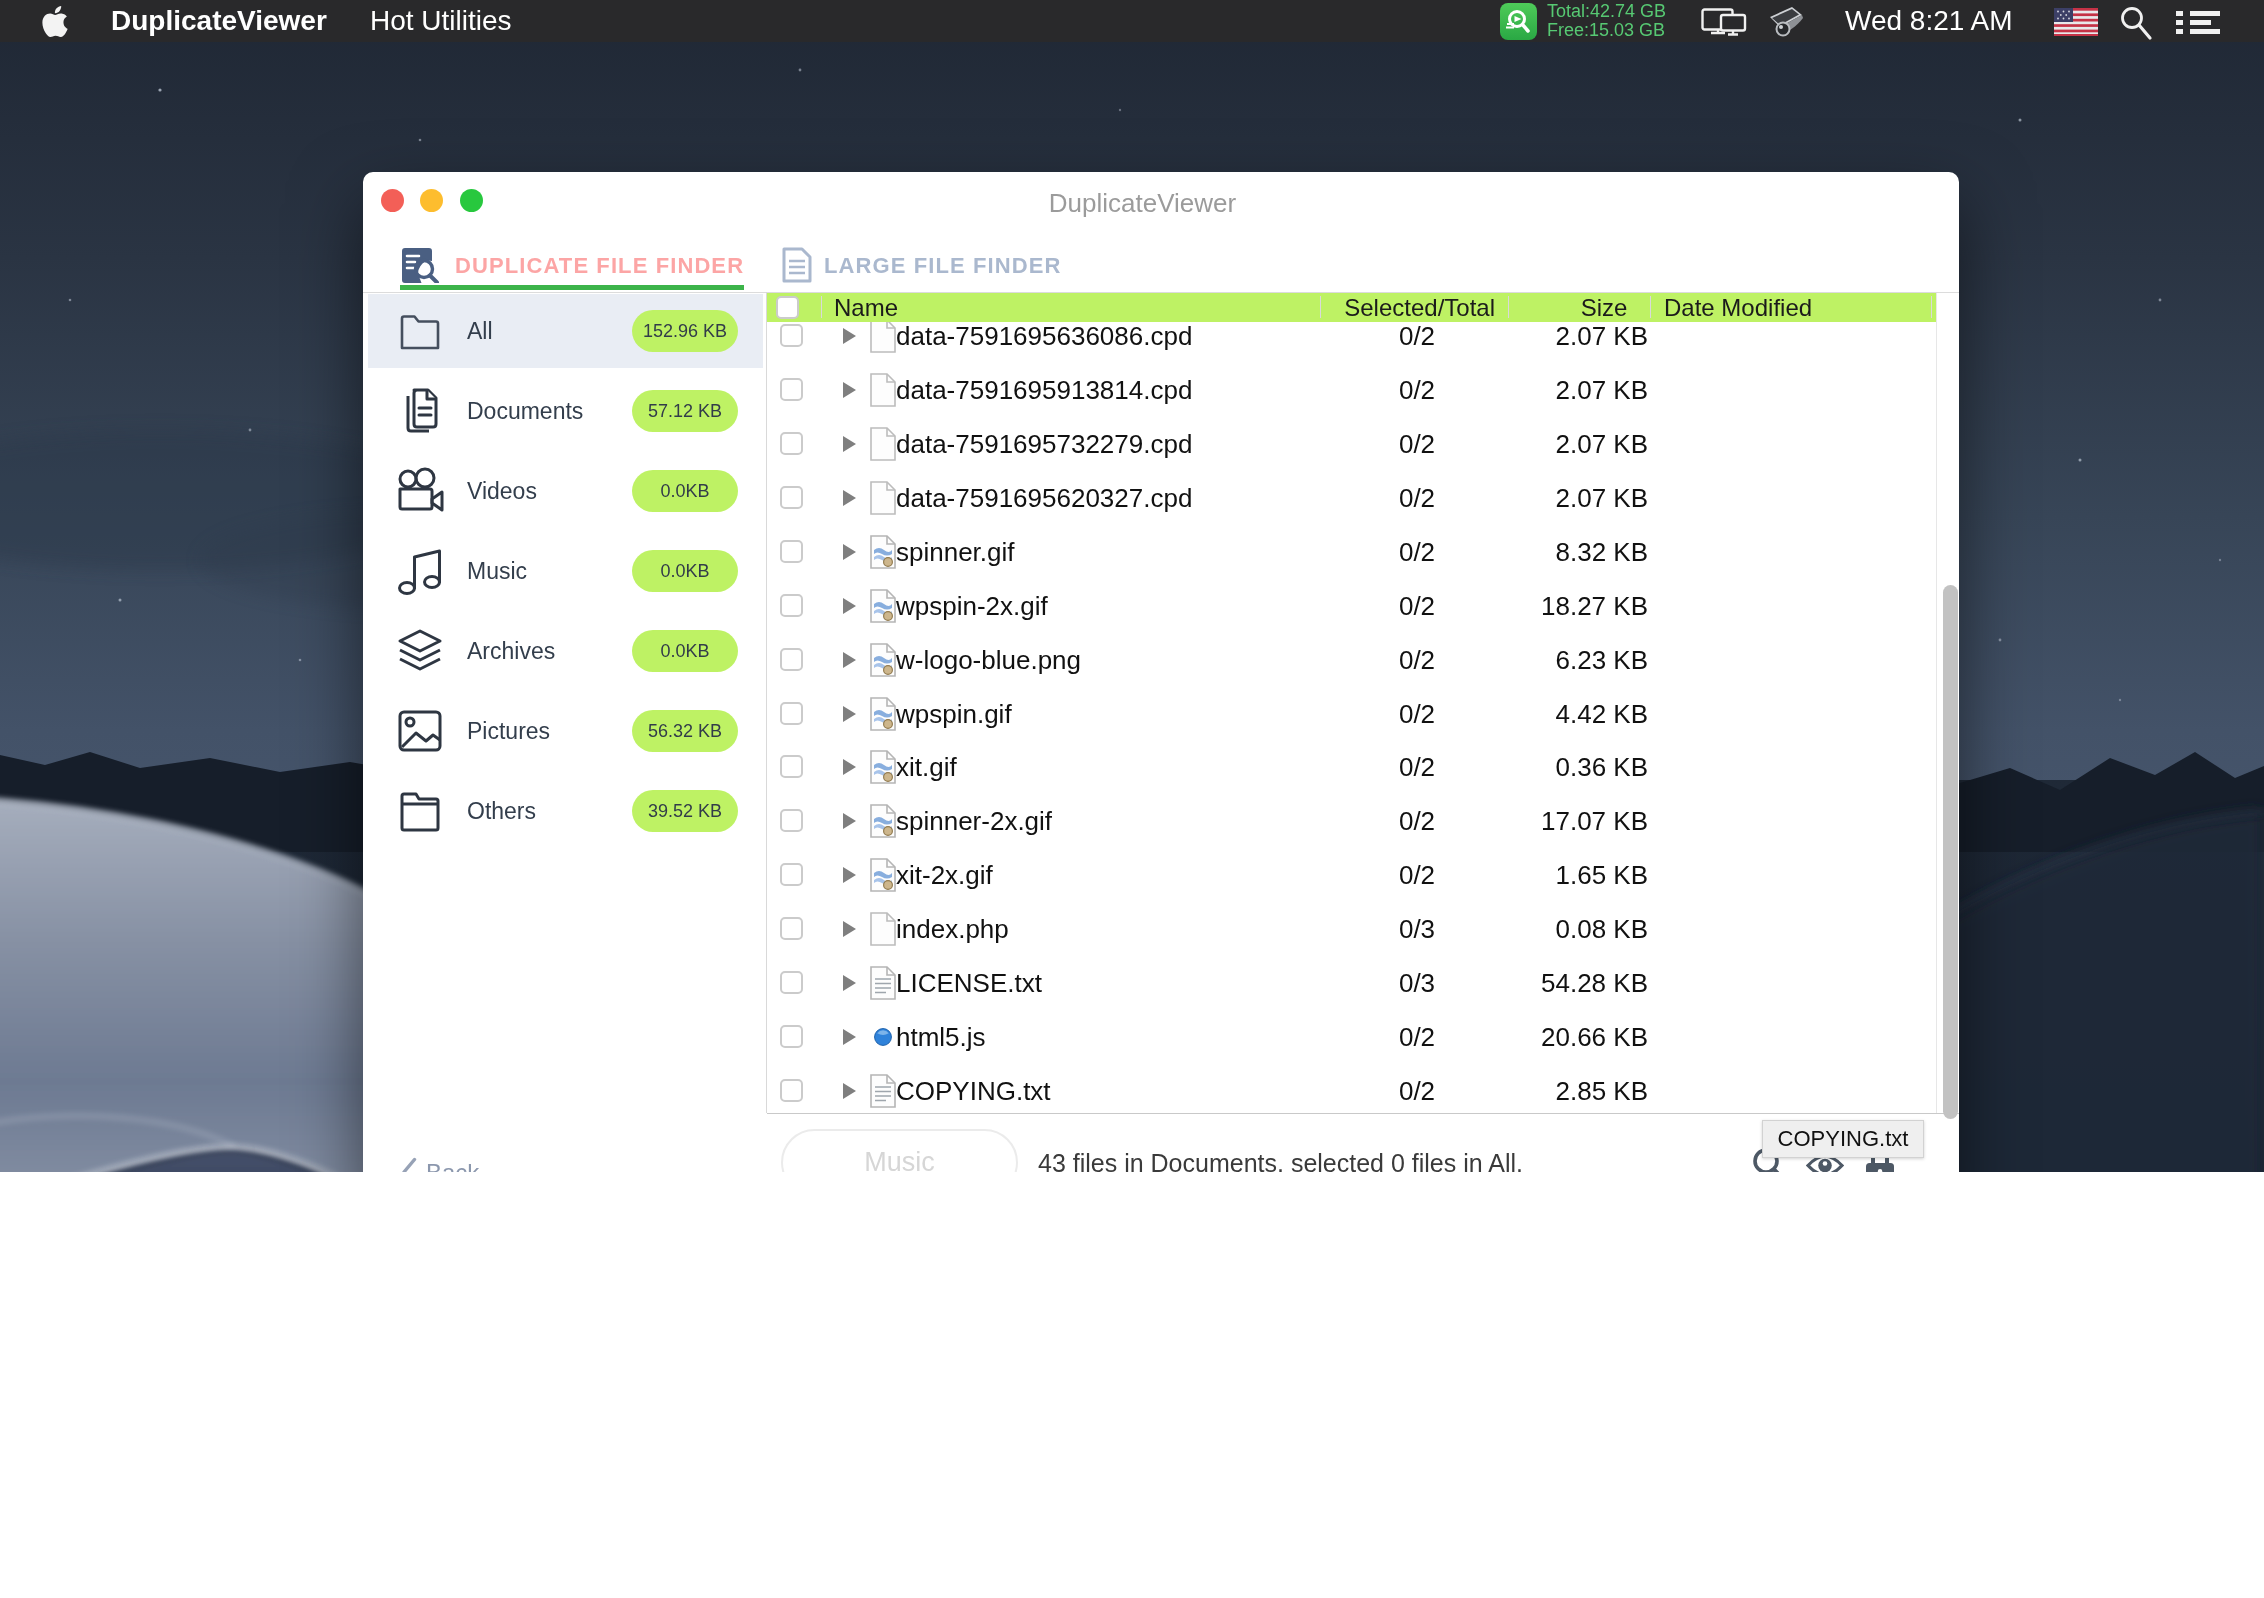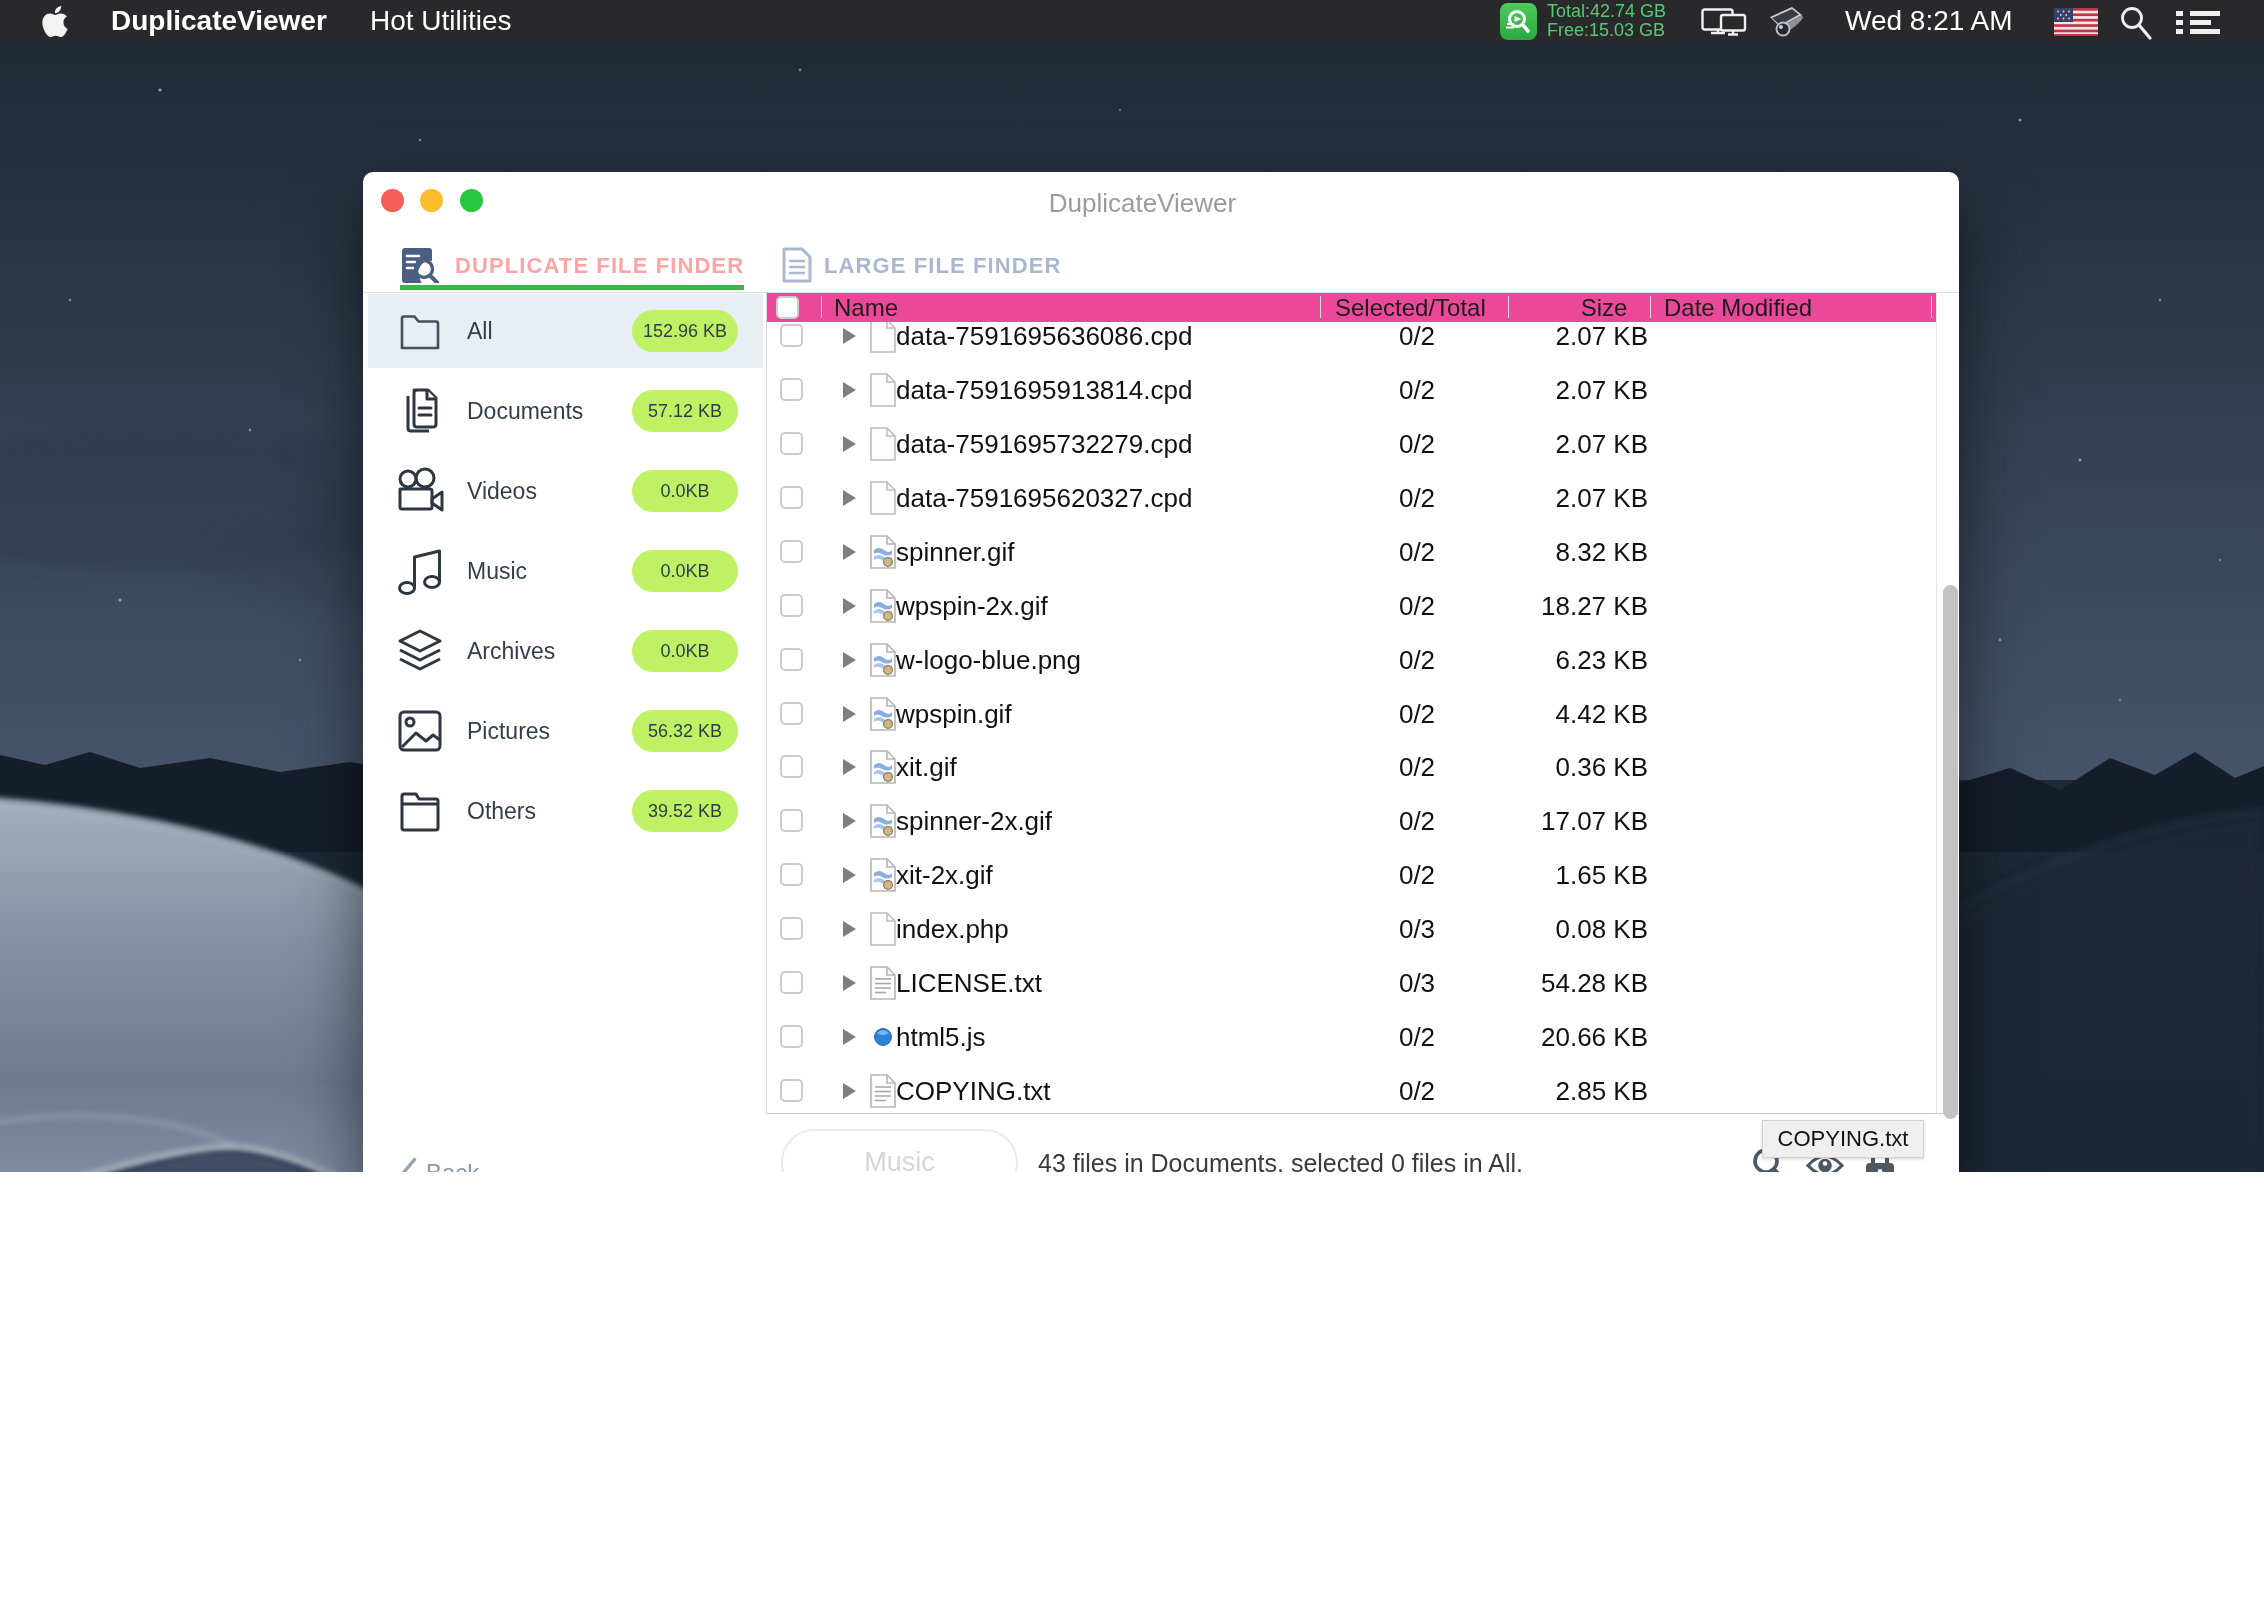--- a/index.html
+++ b/index.html
@@ -27,21 +27,21 @@
   
   #sidebar { position:absolute; left:363px; top:293px; width:403px; height:919px; z-index:21; }
   .siderow { position:absolute; left:5px; width:395px; height:74px; }
   .siderow.hl { background:#e9edf4; }
   .siderow .lbl { position:absolute; left:99px; top:50%; transform:translateY(-50%); font-size:23px; color:#333e4c; }
   .siderow .pill { position:absolute; left:264px; top:50%; transform:translateY(-50%); width:106px; height:42px; border-radius:21px; background:#bef264; color:#323c49; font-size:18px; text-align:center; line-height:42px; }
   .sidesep { position:absolute; left:766px; top:292px; width:1px; height:821px; background:#d9d9d9; z-index:21; }
   #back { position:absolute; left:426px; top:1159px; font-size:24px; color:#8b97ad; z-index:21; }
 
   
-  #thead { position:absolute; left:767px; top:293px; width:1169px; height:29px; z-index:22; font-size:24px; color:#1b1b1b; background:#ec4899; }
+  #thead { position:absolute; left:767px; top:293px; width:1169px; height:29px; z-index:22; font-size:24px; color:#1b1b1b; background:#bef264; }
   .hsep { position:absolute; top:296px; width:1px; height:22px; background:#d9d9d9; z-index:23; }
   .cb { position:absolute; width:23px; height:23px; border:2px solid #cbcbcb; border-radius:5px; background:#fff; }
   #rows { position:absolute; left:767px; top:310px; width:1169px; height:803px; overflow:hidden; z-index:21; }
   .frow { position:absolute; left:0; width:1169px; height:54px; font-size:26px; color:#111; }
   .frow .nm { position:absolute; left:129px; top:50%; transform:translateY(-50%); }
   .frow .st { position:absolute; left:570px; width:160px; text-align:center; top:50%; transform:translateY(-50%); }
   .frow .sz { position:absolute; left:681px; width:200px; text-align:right; top:50%; transform:translateY(-50%); }
   .tri { position:absolute; left:76px; top:50%; margin-top:-8px; width:0; height:0; border-left:13px solid #7f7f7f; border-top:8px solid transparent; border-bottom:8px solid transparent; }
   .fic { position:absolute; left:103px; top:50%; margin-top:-17px; width:26px; height:34px; }
 
@@ -319,21 +319,21 @@
       <g id="icon-js">
           <circle cx="13" cy="17" r="11" fill="#2f82da"></circle>
           <path d="M5.5 12 a9.5 9.5 0 0 1 15 0 a14 14 0 0 1-15 0 z" fill="#7db4ea"></path>
           <circle cx="13" cy="17" r="11" fill="none" stroke="#1e62ab" stroke-width="1.3"></circle>
         </g>
     </defs>
   </svg>
   <div id="thead">
     <div class="cb" style="left:9px;top:3px;"></div>
     <div style="position:absolute;left:67px;top:1px;">Name</div>
-    <div style="position:absolute;left:568px;top:1px;width:160px;text-align:left;">Selected/Total</div>
+    <div style="position:absolute;left:568px;top:1px;width:160px;text-align:right;">Selected/Total</div>
     <div style="position:absolute;left:797px;top:1px;width:80px;text-align:center;">Size</div>
     <div style="position:absolute;left:897px;top:1px;">Date Modified</div>
   </div>
   <div class="hsep" style="left:821px;"></div>
   <div class="hsep" style="left:1320px;"></div>
   <div class="hsep" style="left:1508px;"></div>
   <div class="hsep" style="left:1650px;"></div>
   <div class="hsep" style="left:1931px;"></div>
   <div class="abs" style="left:1936px;top:293px;width:1px;height:820px;background:#e7e7e7;z-index:22;"></div>
   <div id="rows">

